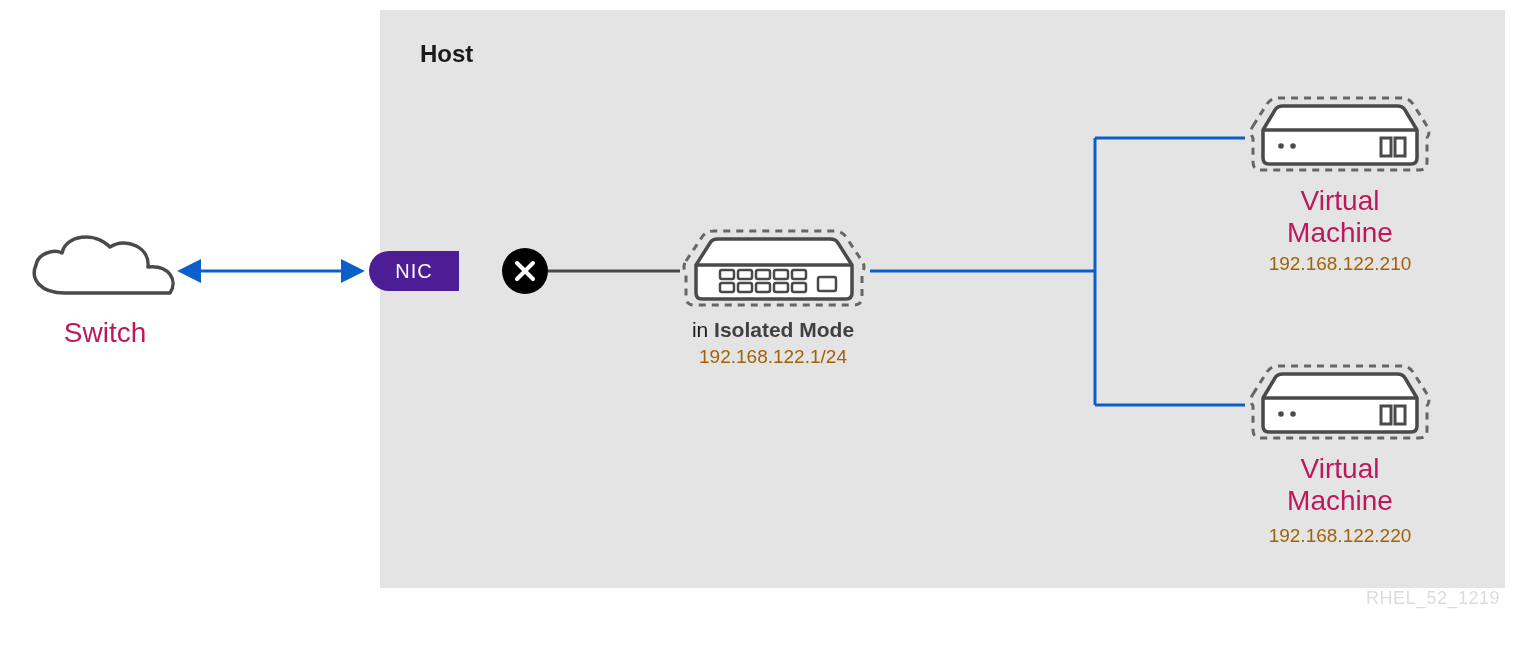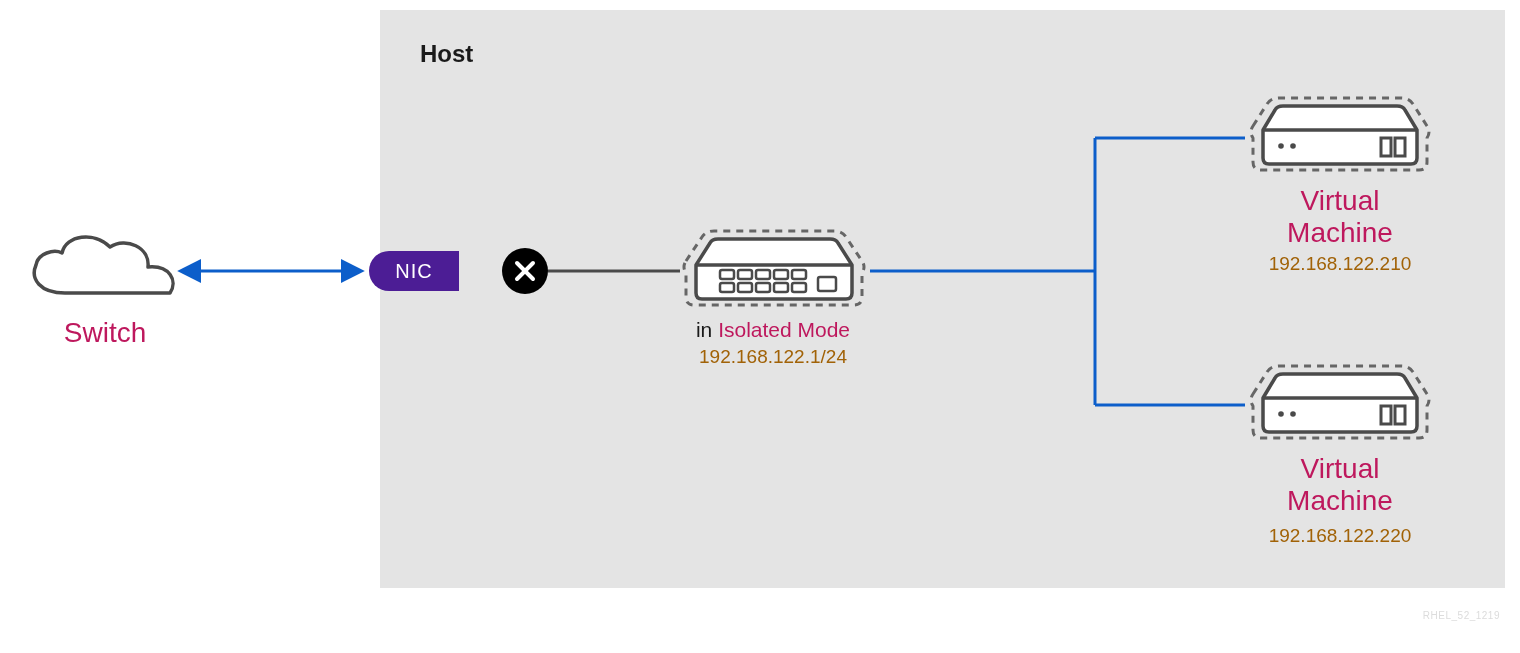--- a/index.html
+++ b/index.html
@@ -43,22 +43,22 @@
     font-size: 19px;
     color: #a16207;
     font-weight: 400;
   }
   .mode-line {
     font-size: 21px;
     color: #1a1a1a;
     font-weight: 400;
   }
   .mode-line .highlight {
-    color: #be185d;
-    font-weight: 400;
+    color: #404040;
+    font-weight: 700;
   }
   .nic-pill {
     position: absolute;
     left: 369px;
     top: 251px;
     width: 90px;
     height: 40px;
     background: #4c1d95;
     border-top-left-radius: 20px;
     border-bottom-left-radius: 20px;
@@ -75,23 +75,23 @@
     top: 248px;
     width: 46px;
     height: 46px;
     background: #000;
     border-radius: 50%;
     display:flex; align-items:center; justify-content:center;
   }
   .footer-tag {
     position:absolute;
     right: 20px;
-    bottom: 32px;
+    bottom: 44px;
     color: #dcdcdc;
-    font-size: 10px;
+    font-size: 18px;
     letter-spacing: 0.5px;
   }
   svg.line-layer {
     position: absolute;
     left: 0; top: 0;
     width: 1520px;
     height: 653px;
     pointer-events: none;
   }
 </style>

